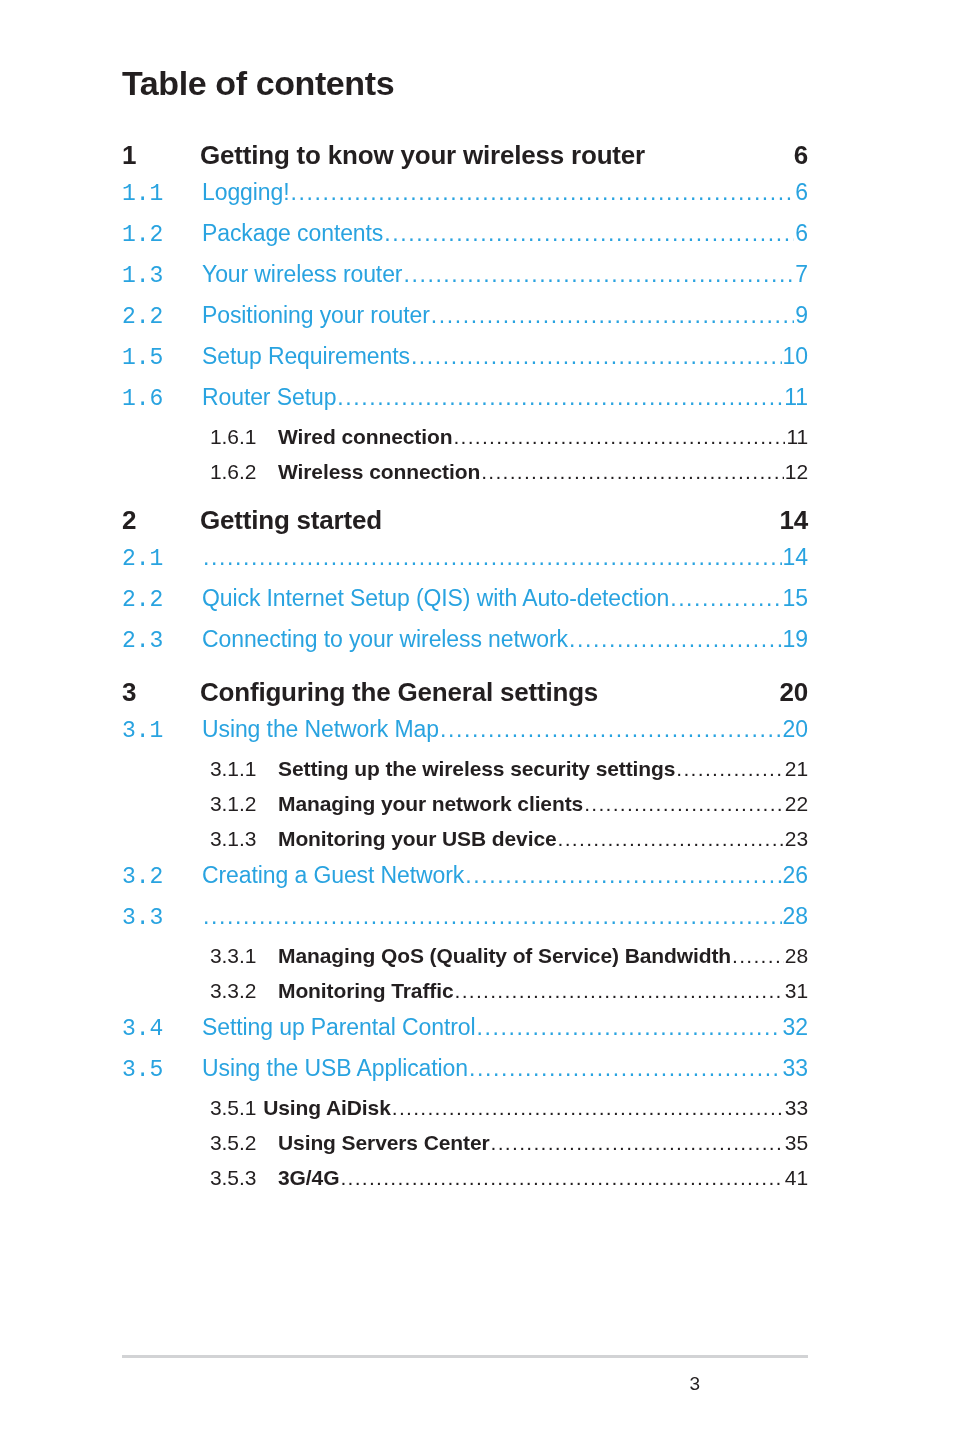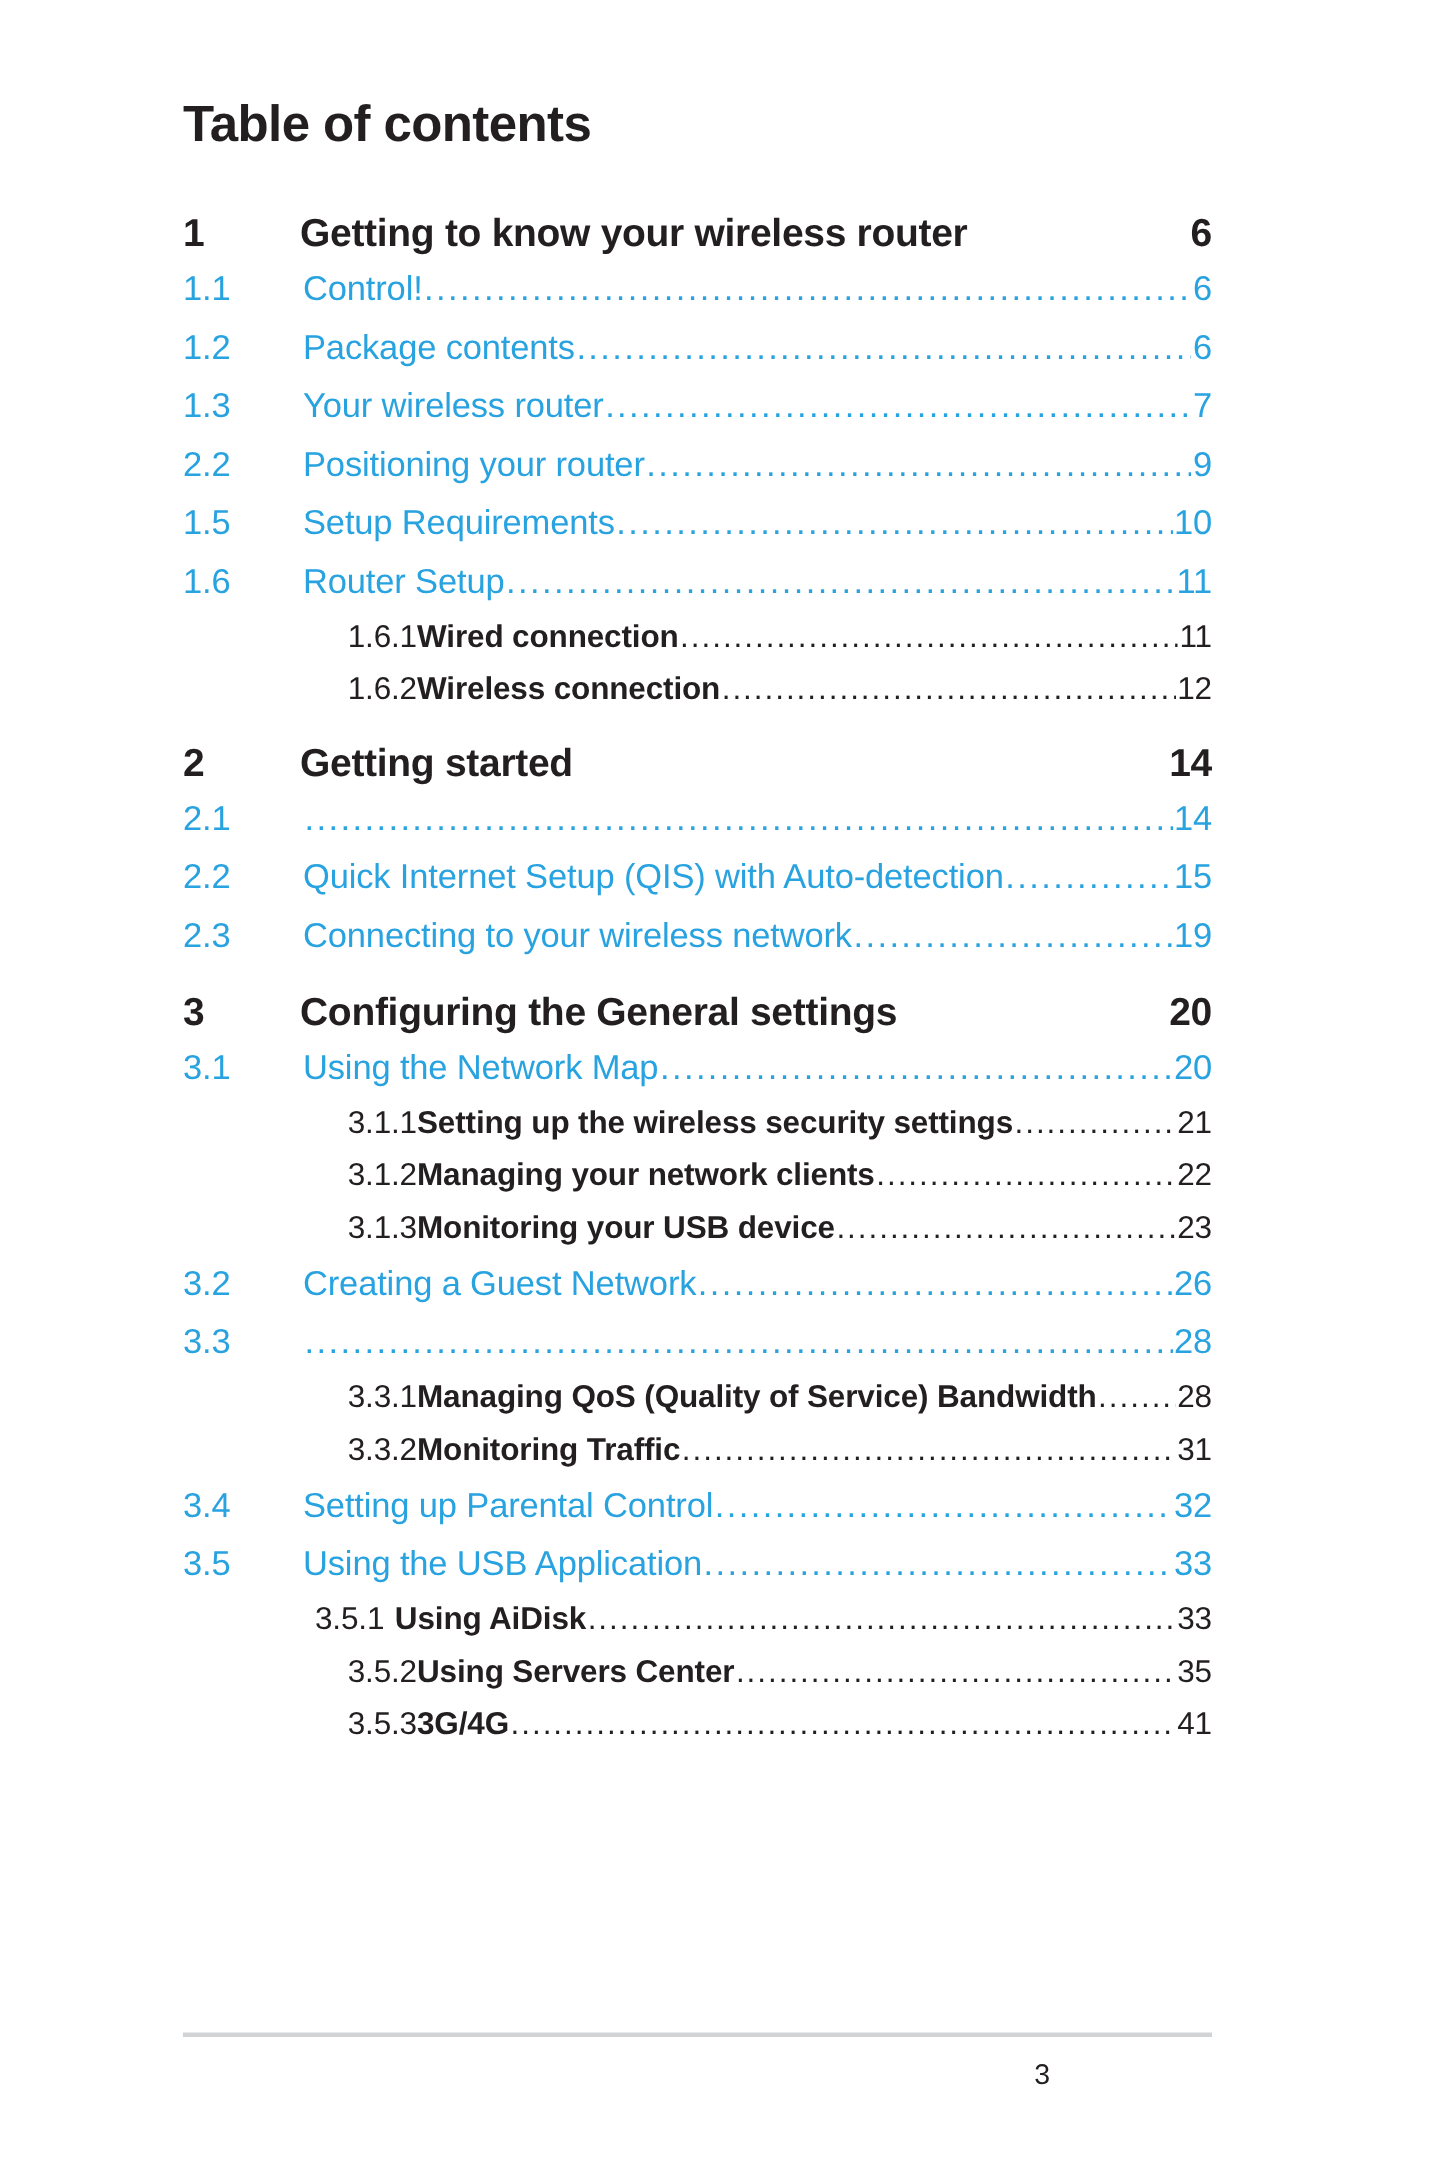--- a/index.html
+++ b/index.html
@@ -78,20 +78,21 @@
     font-size: 23px;
     color: #29a3e0;
     letter-spacing: -0.1px;
     line-height: 1.0;
     padding: 8px 0 8px 0;
   }
   .entry2 .e2-num {
     width: 80px;
     flex: 0 0 80px;
     white-space: nowrap;
+    font-family: Liberation Mono, monospace;
   }
   .entry2 .e2-label {
     flex: 0 0 auto;
     white-space: nowrap;
   }
   .entry2 .leader {
     flex: 1 1 auto;
     overflow: hidden;
     white-space: nowrap;
     font-size: 23px;
@@ -117,21 +118,20 @@
     color: #231f20;
     letter-spacing: -0.1px;
     line-height: 1.0;
     padding: 7px 0 7px 0;
     margin-left: 88px;
   }
   .entry3 .e3-num {
     width: 68px;
     flex: 0 0 68px;
     white-space: nowrap;
-    text-align: right;
   }
   .entry3.tight .e3-num {
     width: auto;
     flex: 0 0 auto;
     padding-right: 7px;
   }
   .entry3 .e3-label {
     flex: 0 0 auto;
     white-space: nowrap;
     font-weight: bold;
@@ -176,21 +176,21 @@
   <div class="toc-title">Table of contents</div>
 
   <div class="toc-body" id="toc-body">
       <div class="chapter">
         <span class="ch-num">1</span>
         <span class="ch-label">Getting to know your wireless router</span>
         <span class="ch-page">6</span>
       </div>
       <div class="entry2 gap-wide">
         <span class="e2-num">1.1</span>
-        <span class="e2-label">Control!</span>
+        <span class="e2-label">Logging!</span>
         <span class="leader">........................................................................................................................................................................................................</span>
         <span class="e2-page">6</span>
       </div>
       <div class="entry2">
         <span class="e2-num">1.2</span>
         <span class="e2-label">Package contents</span>
         <span class="leader">........................................................................................................................................................................................................</span>
         <span class="e2-page">6</span>
       </div>
       <div class="entry2">

